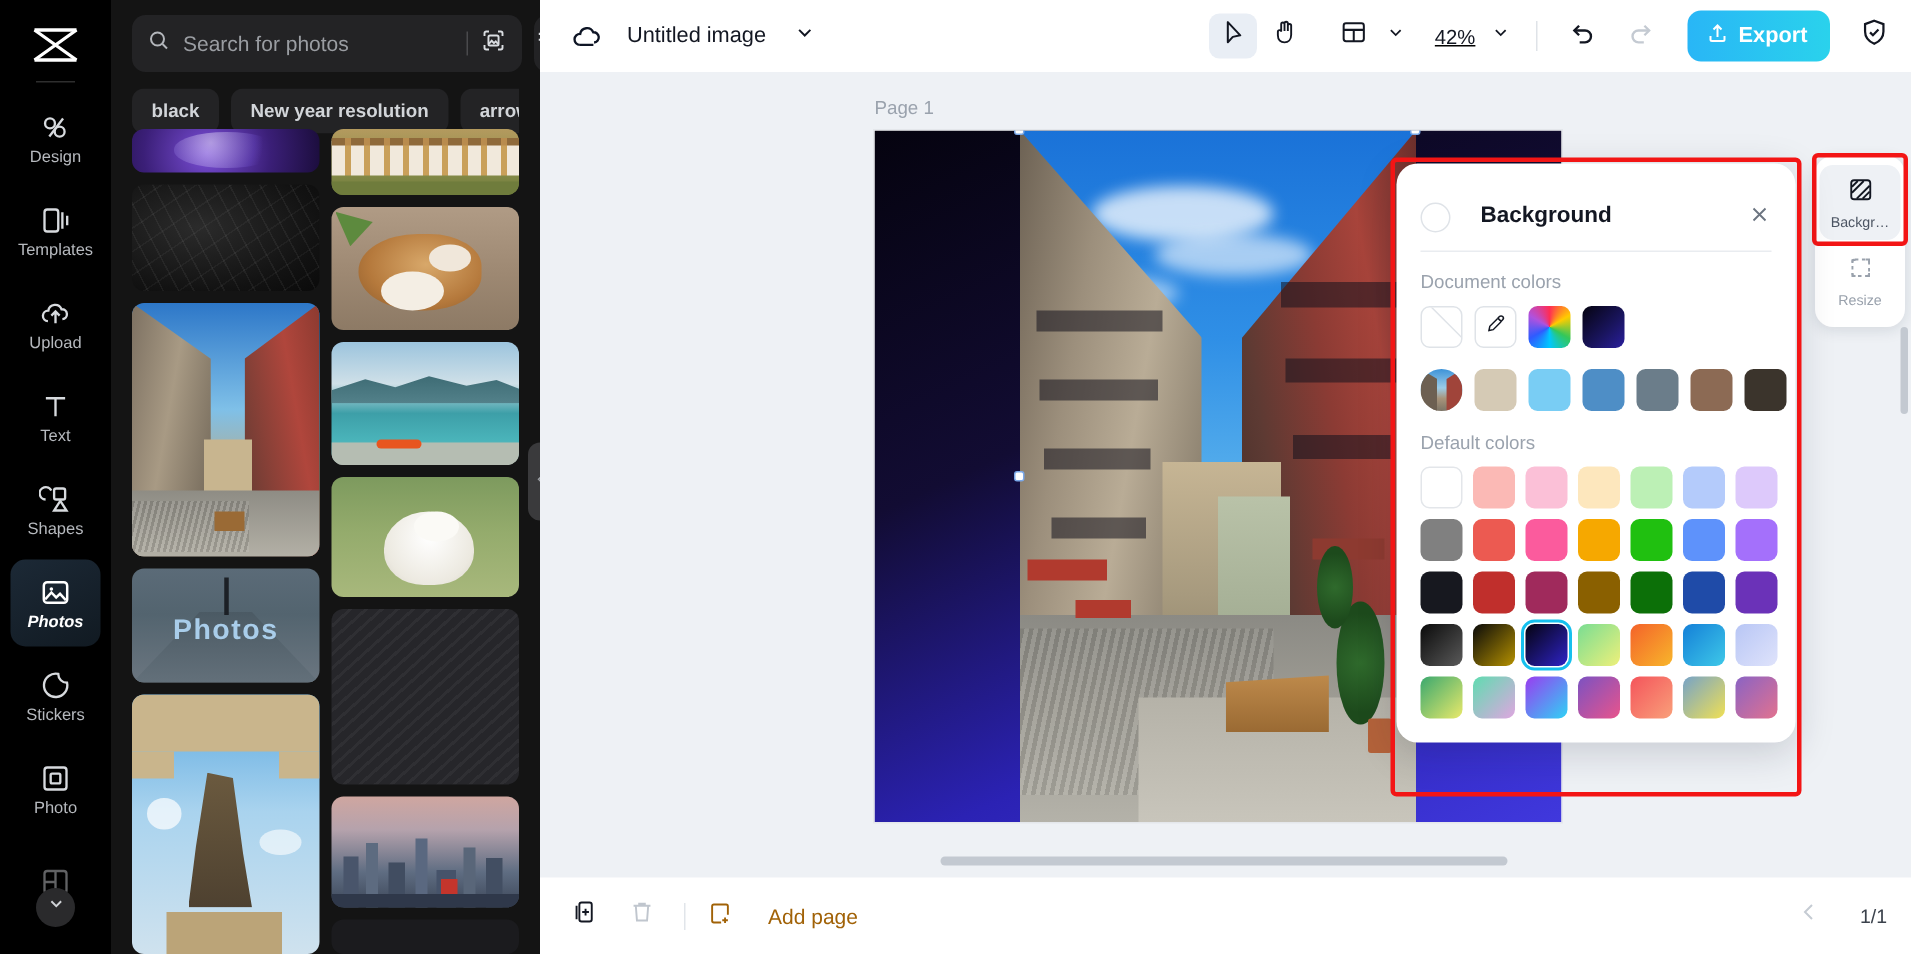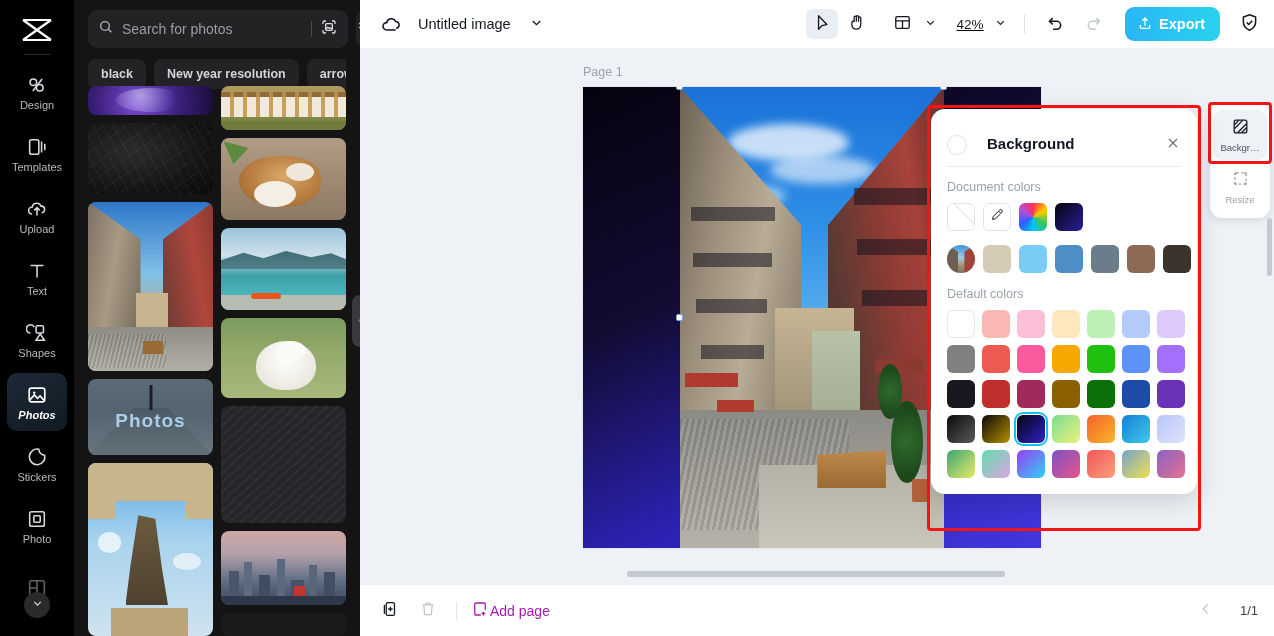--- a/index.html
+++ b/index.html
@@ -172,21 +172,21 @@
 
   
   .bottombar {
     height: 51px; background: #ffffff; display: flex; align-items: center;
     padding: 0 16px; gap: 10px; flex: none;
   }
   .bb-btn { width: 28px; height: 28px; display:flex; align-items:center; justify-content:center;
             cursor: pointer; color:#131722; }
   .bb-btn.dim { color:#c0c6ce; }
   .bb-div { width:1px; height:18px; background:#e1e5ea; margin: 0 4px; }
-  .addpage { display:flex; align-items:center; gap:1px; cursor:pointer; color:#a21caf; font-size:14px; }
+  .addpage { display:flex; align-items:center; gap:23px; cursor:pointer; color:#a16207; font-size:14px; }
   .bb-spacer { flex:1; }
   .bb-prev { color:#c5cbd3; cursor:pointer; display:flex; align-items:center; }
   .bb-count { font-size:13px; color:#3b424c; margin-left:16px; }
 
   
   .bg-panel {
     position: absolute; left: 571px; top: 61px; width: 266px;
     background: #ffffff; border-radius: 14px;
     box-shadow: 0 6px 26px rgba(20,30,50,.18); padding: 14px 16px 16px;
     z-index: 20;

